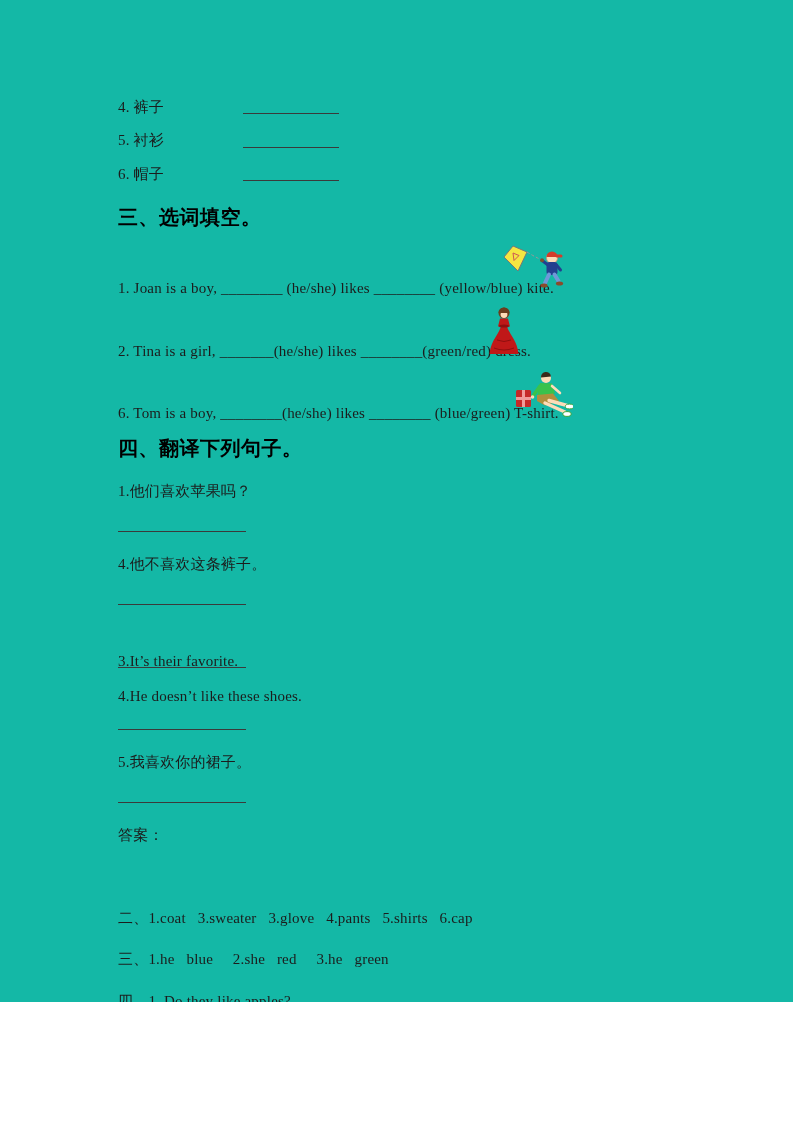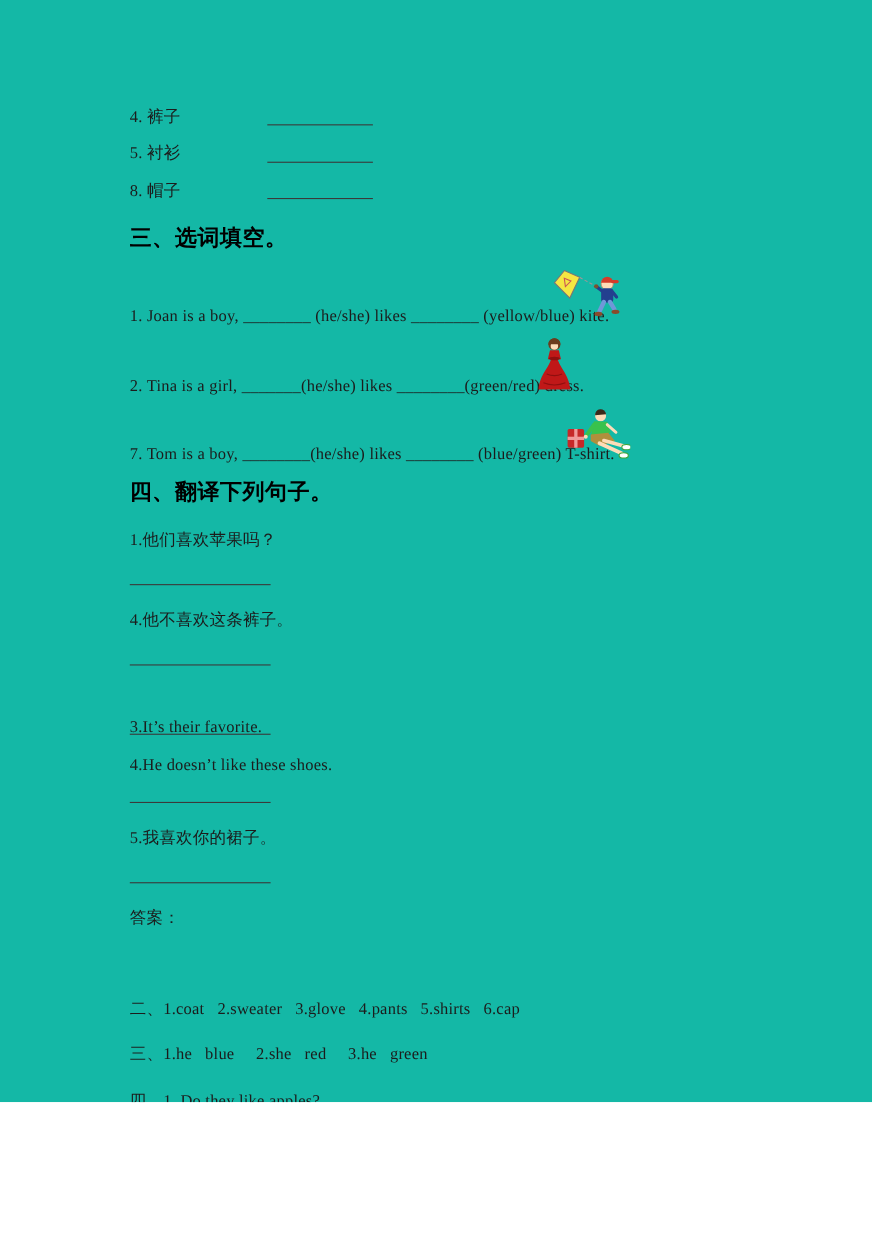--- a/index.html
+++ b/index.html
@@ -38,21 +38,21 @@
 <body>
 
 <div class="page">
 
   <div class="row" style="top:98px">4. 裤子</div>
   <div class="uline" style="left:243px; top:113px; width:96px"></div>
 
   <div class="row" style="top:131px">5. 衬衫</div>
   <div class="uline" style="left:243px; top:147px; width:96px"></div>
 
-  <div class="row" style="top:165px">8. 帽子</div>
+  <div class="row" style="top:165px">6. 帽子</div>
   <div class="uline" style="left:243px; top:180px; width:96px"></div>
 
   <div class="row heading" style="top:205px">三、选词填空。</div>
 
   <div class="row" style="top:279px">1. Joan is a boy, ________ (he/she) likes ________ (yellow/blue) kite.</div>
   <div class="art" style="left:503px; top:245px">
     <svg width="64" height="52" viewBox="0 0 64 52">
       <polygon points="10,1 24,7 15,26 1,12" fill="#f5e642" stroke="#777" stroke-width="1"></polygon>
       <path d="M10,8 l6,2.5 -5,5 z" fill="none" stroke="#c55" stroke-width="1"></path>
       <path d="M24,7 Q32,12 40,15.5" stroke="#999" stroke-width="1" stroke-dasharray="3,2" fill="none"></path>
@@ -77,21 +77,21 @@
       <circle cx="17" cy="8.5" r="3.4" fill="#fddcb8"></circle>
       <path d="M11.5,7 a5.5,5.5 0 0,1 11,0 z" fill="#6b3d1e"></path>
       <path d="M13,12.5 h8 l2,8 h-12 z" fill="#c01818"></path>
       <path d="M14.5,18 h5 C21,28 30,33 31.5,48 L2.5,48 C4,33 13,28 14.5,18 z" fill="#c01818"></path>
       <ellipse cx="17" cy="20" rx="5" ry="1.6" fill="#8f0f0f"></ellipse>
       <path d="M10,34 q7,3 14,0" stroke="#8f0f0f" stroke-width="1" fill="none"></path>
       <path d="M7,42 q10,4 20,0" stroke="#8f0f0f" stroke-width="1" fill="none"></path>
     </svg>
   </div>
 
-  <div class="row" style="top:404px">7. Tom is a boy, ________(he/she) likes ________ (blue/green) T-shirt.</div>
+  <div class="row" style="top:404px">6. Tom is a boy, ________(he/she) likes ________ (blue/green) T-shirt.</div>
   <div class="art" style="left:515px; top:370px">
     <svg width="58" height="55" viewBox="0 0 58 55">
       <rect x="1" y="20" width="15" height="17" rx="1.5" fill="#c62828"></rect>
       <rect x="7" y="20" width="3" height="17" fill="#ef9a9a"></rect>
       <rect x="1" y="27" width="15" height="3" fill="#ef9a9a"></rect>
       <circle cx="31" cy="8" r="5" fill="#fddcb8"></circle>
       <path d="M26,7.5 a5,5 0 0,1 10,-1 z" fill="#3a2a1a"></path>
       <path d="M25,13 l12,0.5 3,10 -18,3.5 z" fill="#39c24d"></path>
       <path d="M25,16 L18,26" stroke="#39c24d" stroke-width="3.5" stroke-linecap="round"></path>
       <circle cx="17.5" cy="27" r="1.8" fill="#fddcb8"></circle>
@@ -115,17 +115,17 @@
   <div class="row" style="top:652px">3.It’s their favorite.</div>
   <div class="uline" style="left:118px; top:667px; width:128px"></div>
 
   <div class="row" style="top:687px">4.He doesn’t like these shoes.</div>
   <div class="uline" style="left:118px; top:729px; width:128px"></div>
 
   <div class="row" style="top:753px">5.我喜欢你的裙子。</div>
   <div class="uline" style="left:118px; top:802px; width:128px"></div>
 
   <div class="row" style="top:826px">答案：</div>
-  <div class="row" style="top:909px">二、1.coat   2.sweater   3.glove   4.pants   5.shirts   6.cap</div>
+  <div class="row" style="top:909px">二、1.coat   3.sweater   3.glove   4.pants   5.shirts   6.cap</div>
   <div class="row" style="top:950px">三、1.he   blue     2.she   red     3.he   green</div>
   <div class="row" style="top:992px">四、1. Do they like apples?</div>
 
 </div>
 
 </body></html>

